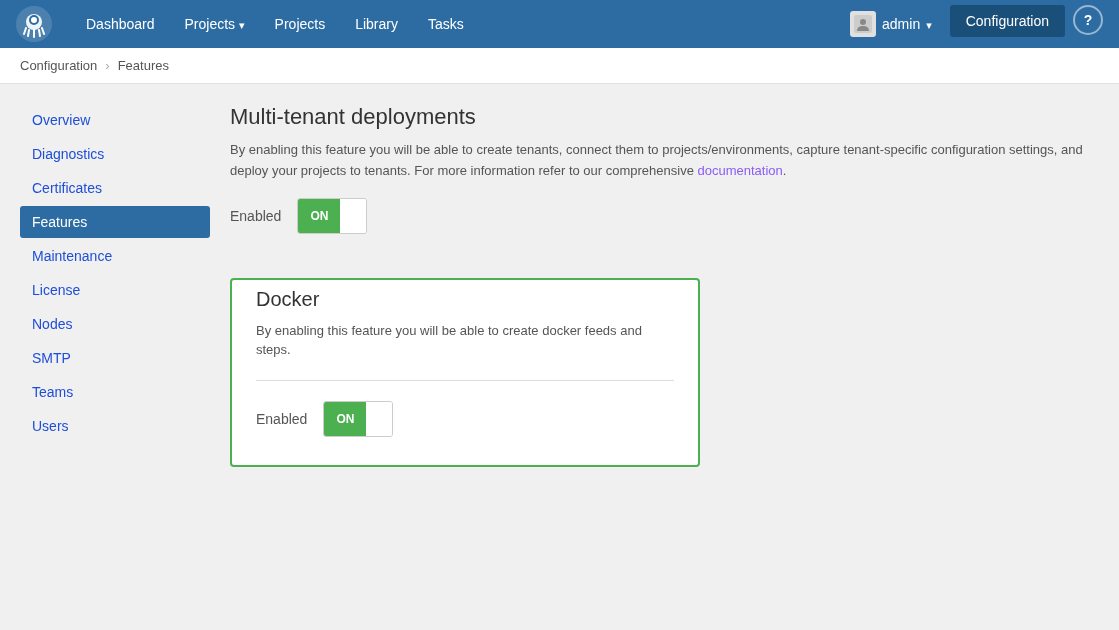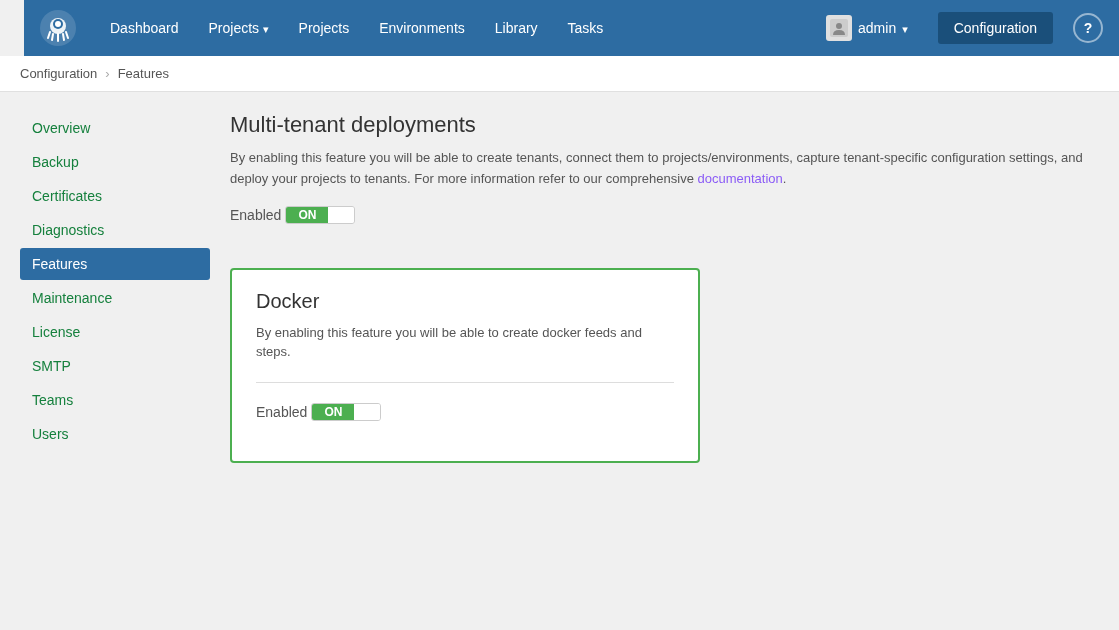--- a/index.html
+++ b/index.html
@@ -3,23 +3,22 @@
   <meta charset="utf-8">
   <style>
     * { box-sizing: border-box; margin: 0; padding: 0; }
     body { font-family: 'Segoe UI', Arial, sans-serif; font-size: 14px; background: #f0f0f0; color: #333; }
 
     
     .topnav {
       background: #2d6ca2;
       display: flex;
       align-items: center;
-      height: 56px;
+      height: 48px;
       padding: 0 16px;
-      margin-left: 24px;
     }
     .topnav-logo {
       width: 36px;
       height: 36px;
       margin-right: 20px;
       flex-shrink: 0;
     }
     .topnav-links {
       display: flex;
       align-items: center;
@@ -32,22 +31,22 @@
       padding: 8px 14px;
       border-radius: 3px;
       font-size: 14px;
       cursor: pointer;
       display: flex;
       align-items: center;
       gap: 4px;
     }
     .topnav-right {
       display: flex;
-      align-items: center;
-      gap: 20px;
+      align-items: flex-start;
+      gap: 8px;
     }
     .topnav-config {
       background: #1a4f7a;
       color: #fff;
       padding: 8px 16px;
       border-radius: 3px;
       font-size: 14px;
       cursor: pointer;
     }
     .topnav-help {
@@ -109,21 +108,21 @@
 
     
     .sidebar {
       width: 190px;
       flex-shrink: 0;
     }
     .sidebar-item {
       display: block;
       padding: 8px 12px;
       text-decoration: none;
-      color: #15803d;
+      color: #1d4ed8;
       border-radius: 3px;
       font-size: 14px;
       cursor: pointer;
       margin-bottom: 2px;
     }
     .sidebar-item.active {
       background: #2d6ca2;
       color: #fff;
     }
 
@@ -150,36 +149,36 @@
       margin-bottom: 16px;
     }
     .feature-desc a {
       color: #8b5cf6;
       text-decoration: none;
     }
 
     .enabled-row {
       display: flex;
       align-items: center;
-      gap: 4px;
+      gap: 16px;
       margin-bottom: 20px;
     }
     .enabled-label {
       font-size: 14px;
       color: #555;
     }
 
     
     .toggle-container {
       display: flex;
       align-items: center;
       border: 1px solid #ccc;
       border-radius: 3px;
       overflow: hidden;
-      height: 18px;
+      height: 36px;
     }
     .toggle-on {
       background: #4caf50;
       color: #fff;
       padding: 4px 12px;
       font-size: 12px;
       font-weight: bold;
       display: flex;
       align-items: center;
       height: 100%;
@@ -187,21 +186,21 @@
     .toggle-off-area {
       background: #fff;
       width: 26px;
       height: 100%;
     }
 
     
     .docker-card {
       border: 2px solid #4caf50;
       border-radius: 4px;
-      padding: 20px 24px;
+      padding: 8px 24px;
       background: #fff;
       max-width: 470px;
     }
     .docker-title {
       font-size: 20px;
       font-weight: 400;
       color: #333;
       margin-bottom: 10px;
     }
     .docker-desc {
@@ -244,21 +243,20 @@
     </svg>
   </div>
 
   <div class="topnav-links">
     <a class="topnav-link">Dashboard</a>
     <a class="topnav-link">
       <span>Projects</span>
         <span class="chevron"></span>
     </a>
     <a class="topnav-link">Projects</a>
-    <a class="topnav-link">Environments</a>
     <a class="topnav-link">Library</a>
     <a class="topnav-link">Tasks</a>
   </div>
 
   <div class="topnav-right">
     <div class="topnav-user">
       <div class="user-avatar">
         <svg width="18" height="18" viewBox="0 0 18 18">
           <rect width="18" height="18" fill="#ccc" rx="2"></rect>
           <circle cx="9" cy="7" r="3" fill="#888"></circle>
@@ -276,26 +274,26 @@
 <div class="breadcrumb">
   <a class="breadcrumb-link">Configuration</a>
   <span class="breadcrumb-sep">›</span>
   <span class="breadcrumb-current">Features</span>
 </div>
 
 <div class="main-wrapper">
 
   <aside class="sidebar">
     <a class="sidebar-item">Overview</a>
-    <a class="sidebar-item">Backup</a>
+    <a class="sidebar-item">Diagnostics</a>
     <a class="sidebar-item">Certificates</a>
-    <a class="sidebar-item">Diagnostics</a>
     <a class="sidebar-item active">Features</a>
     <a class="sidebar-item">Maintenance</a>
     <a class="sidebar-item">License</a>
+    <a class="sidebar-item">Nodes</a>
     <a class="sidebar-item">SMTP</a>
     <a class="sidebar-item">Teams</a>
     <a class="sidebar-item">Users</a>
   </aside>
 
   <main class="content">
 
     <div class="feature-section">
       <h2 class="feature-title">Multi-tenant deployments</h2>
       <p class="feature-desc">

